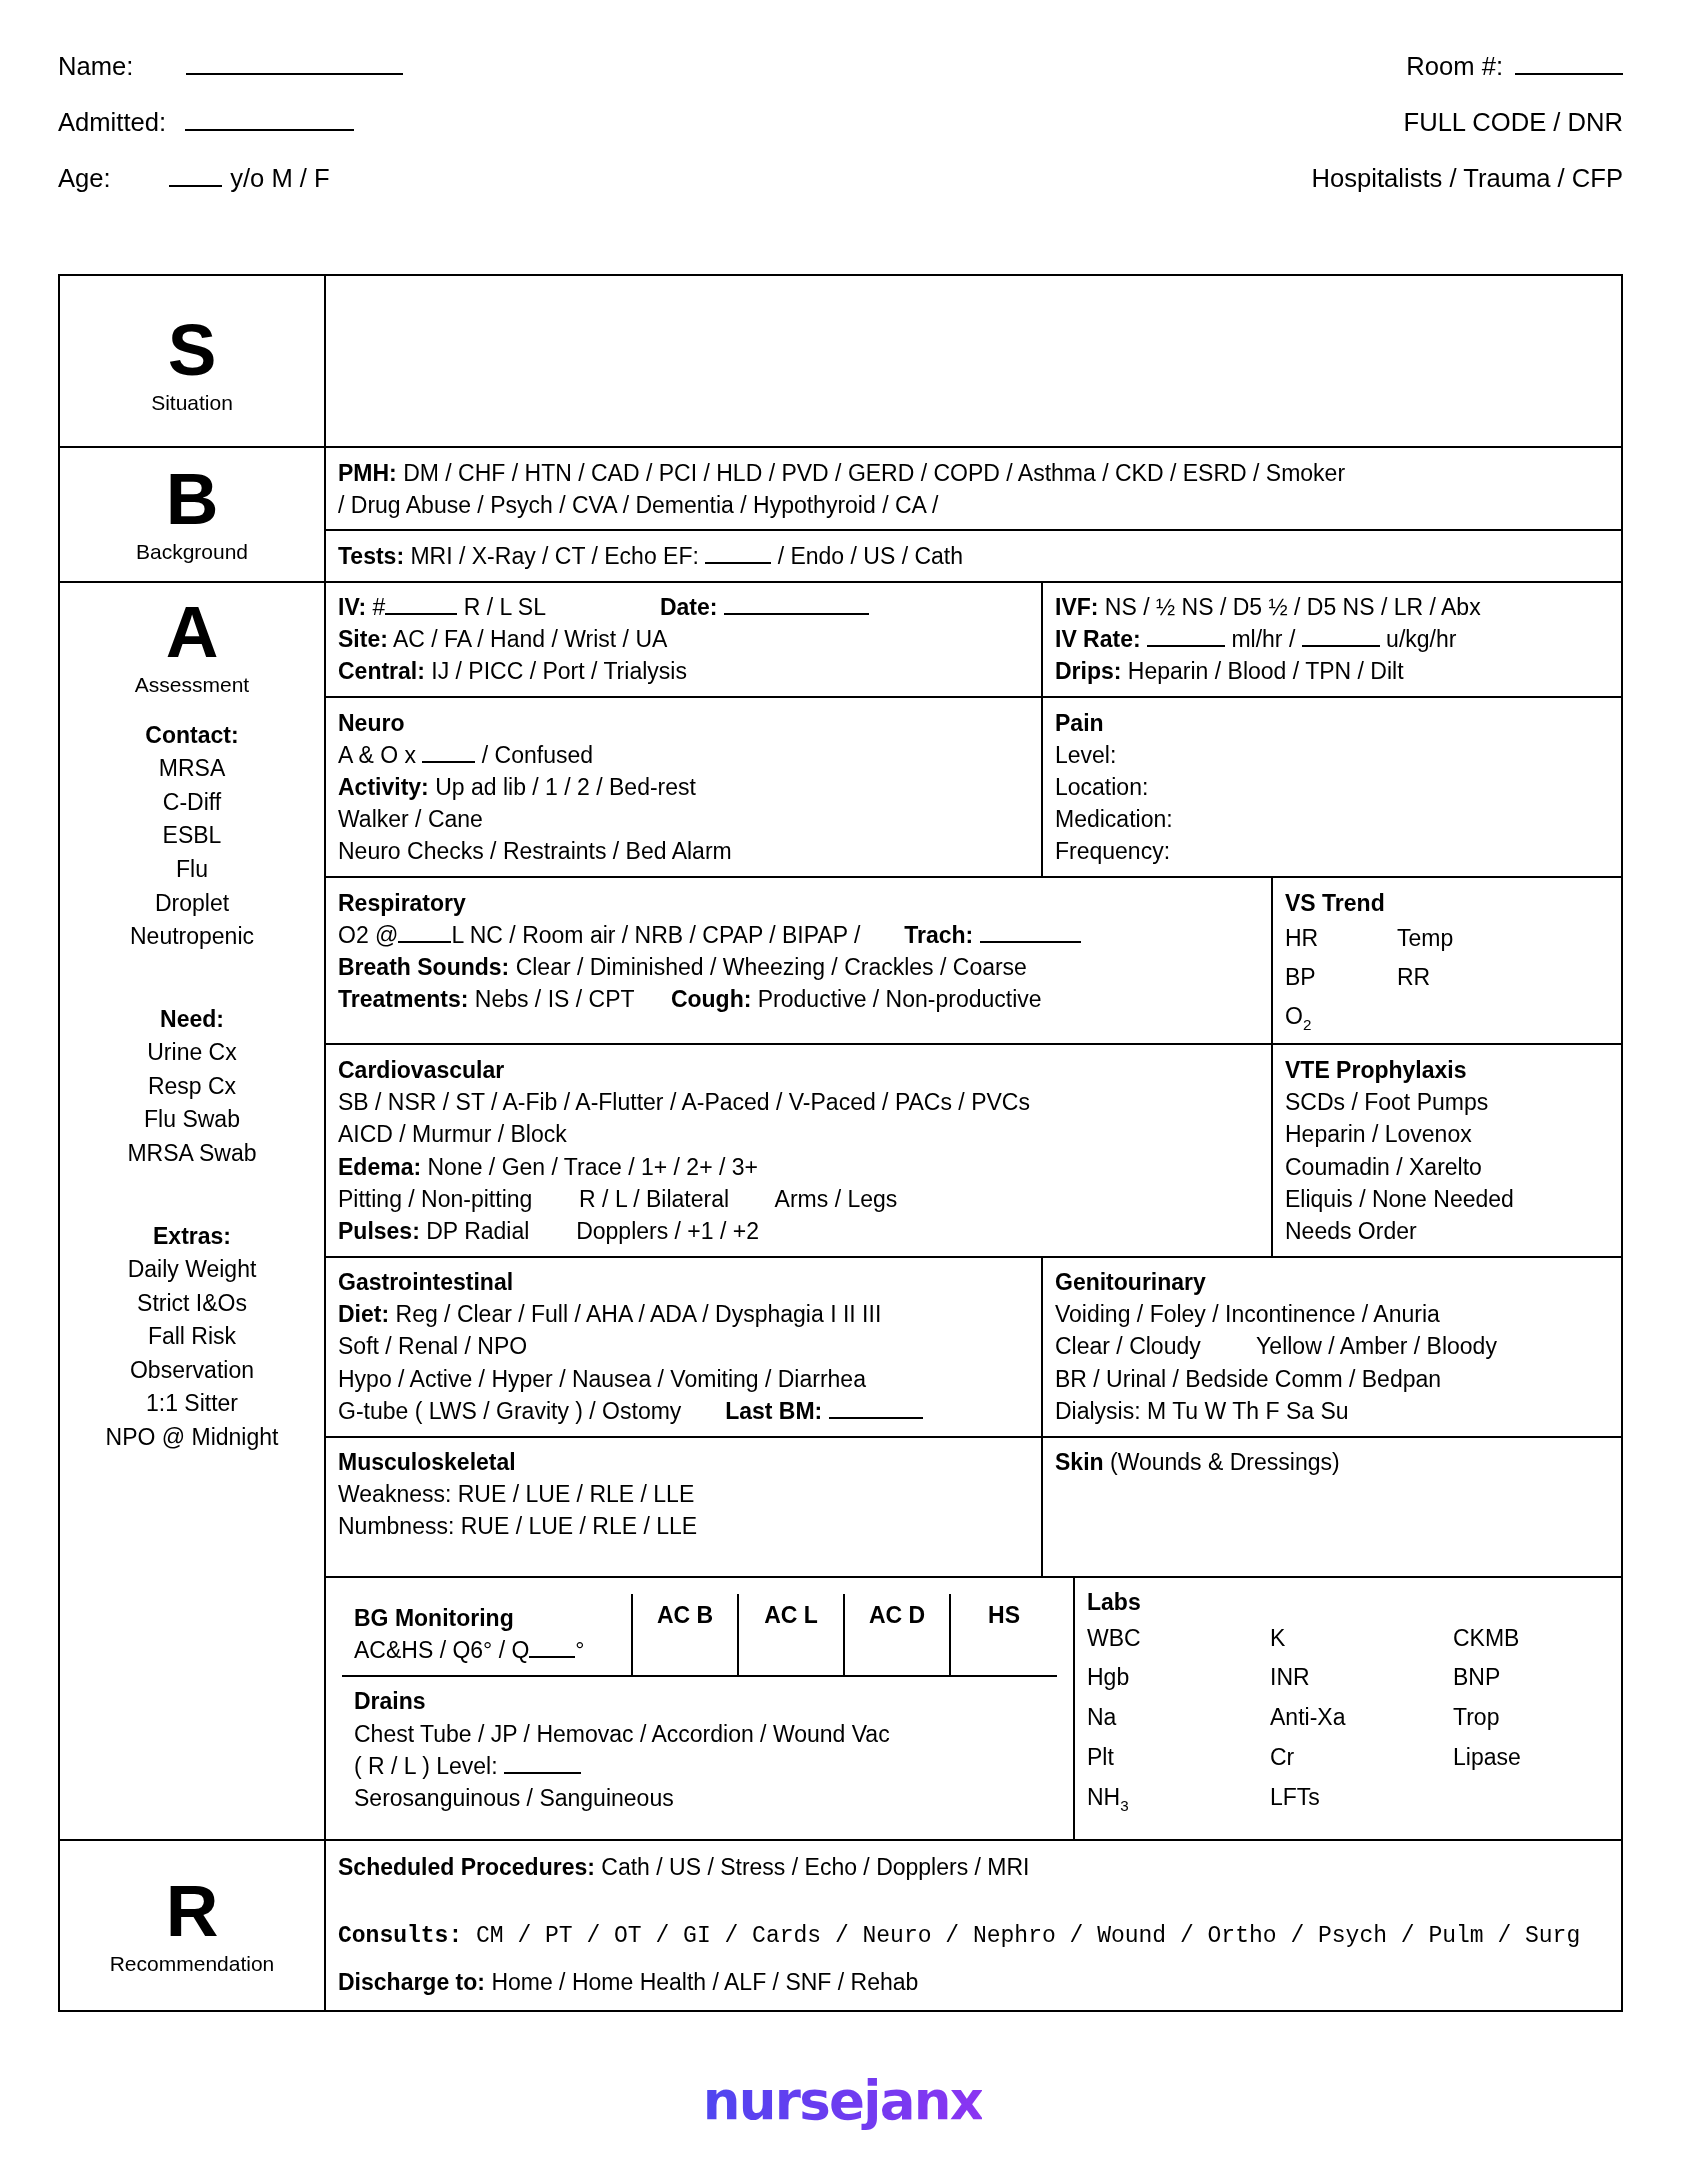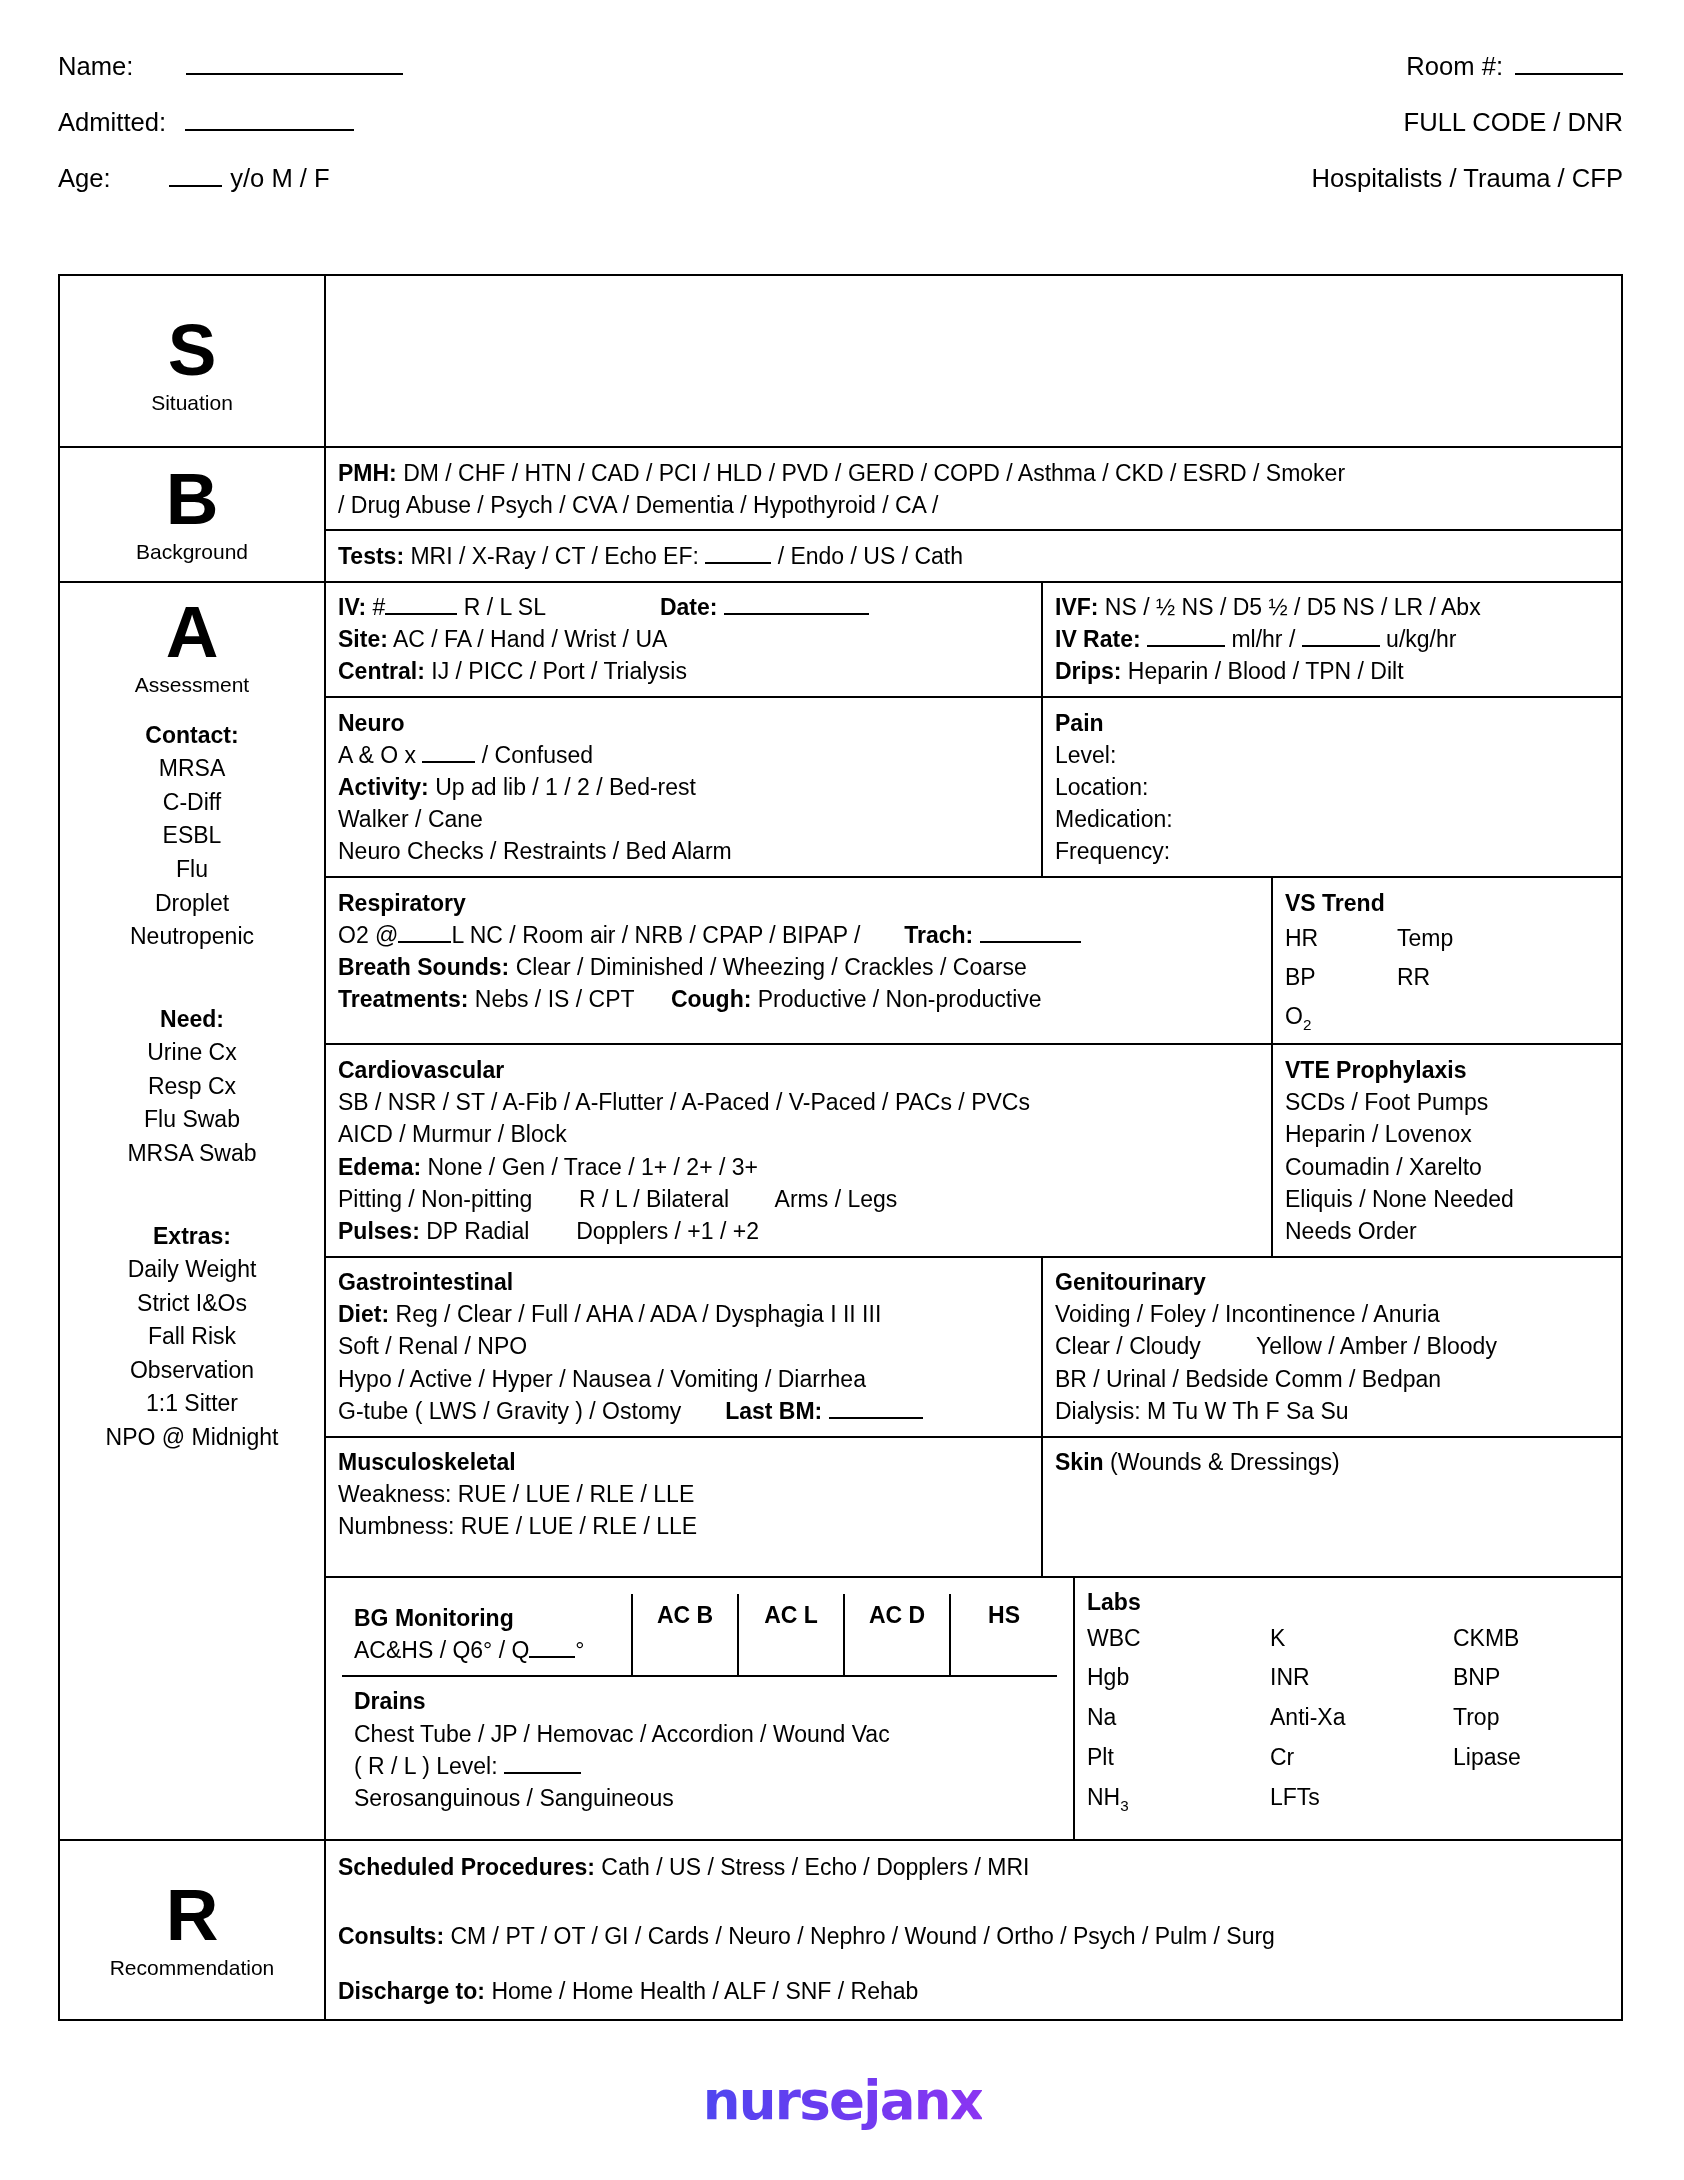--- a/index.html
+++ b/index.html
@@ -85,21 +85,21 @@
   .bgsplit { display: flex; }
   .bgsplit > div { border-right: 2.6px solid #000; }
   .bgsplit > div:last-child { border-right: none; }
   .ac-head { text-align: center; font-weight: bold; font-size: 23px;
              padding: 8.5px 5.1px; }
   .bg-left-inner { padding: 8.5px 12px; font-size: 23px; line-height: 1.40; }
 
   .r-band .letter-col { justify-content: center; }
   .r-lines { padding: 10.2px 12px 12px; font-size: 23px; line-height: 1.40; }
   .r-lines .sched { margin-bottom: 37px; }
-  .r-lines .cons { margin-bottom: 23px; }
+  .r-lines .cons { margin-bottom: 14px; font-family: Liberation Mono, monospace; }
 
   
   .logo-wrap { position: absolute; left: 0; top: 2070px; width: 1685px;
                text-align: center; }
   .logo { font-family: "DejaVu Sans", sans-serif; font-size: 53px;
           font-weight: bold; letter-spacing: -1.7px;
           background: linear-gradient(90deg, #4f46f0 0%, #6a3cf0 45%, #8b35f2 100%);
           -webkit-background-clip: text; background-clip: text;
           -webkit-text-fill-color: transparent; color: #6a3cf0;
           display: inline-block; }

